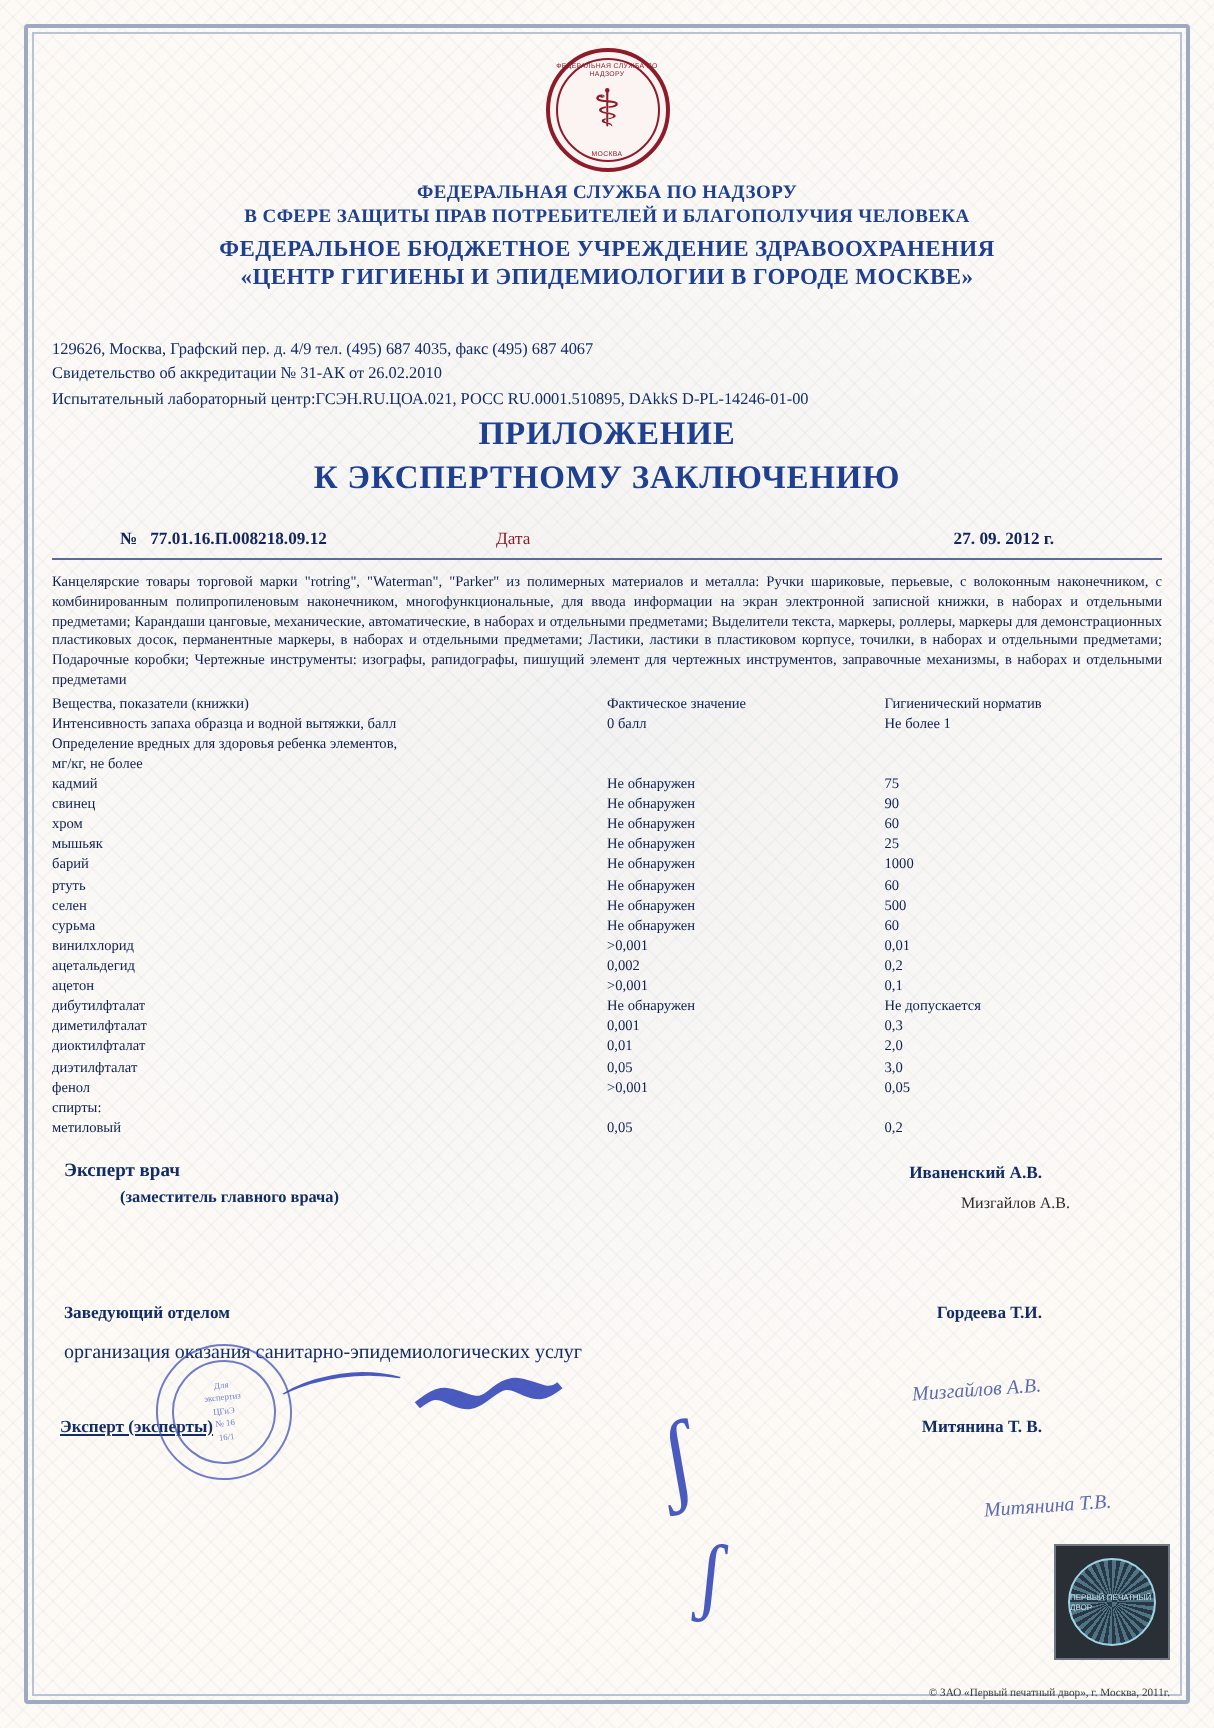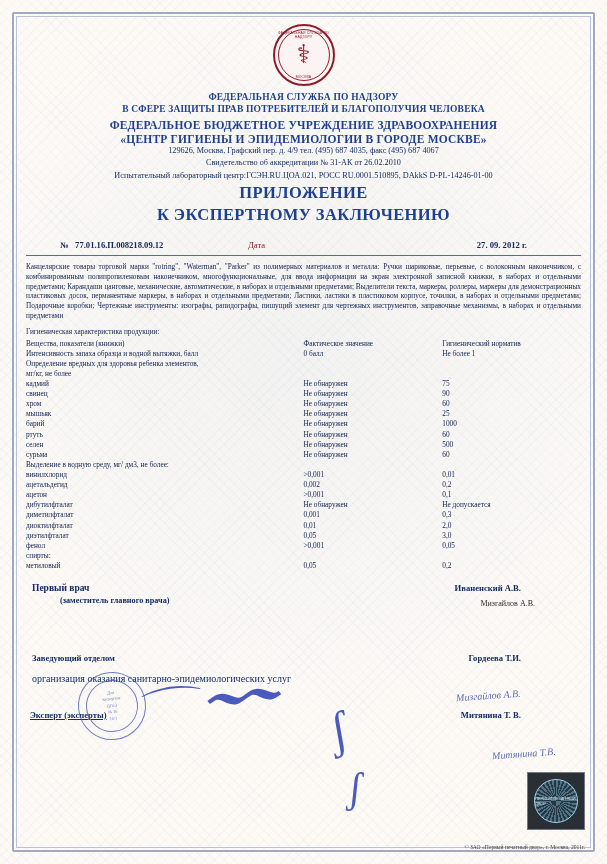--- a/index.html
+++ b/index.html
@@ -92,25 +92,25 @@
     text-align: center;
     color: #1f3f8f;
     font-weight: bold;
   }
   .hdr1 { font-size: 9.5px; margin-top: 6px; letter-spacing: .2px; }
   .hdr2 { font-size: 9.5px; margin-top: 2px; letter-spacing: .2px; }
   .hdr3 { font-size: 11.5px; margin-top: 5px; letter-spacing: .2px; }
   .hdr4 { font-size: 11.5px; margin-top: 2px; letter-spacing: .2px; }
 
   .hdr-sub {
-    text-align: center;
+    text-align: left;
     color: #132c64;
     font-weight: normal;
     font-size: 8.2px;
-    margin-top: 0;
+    margin-top: 24px;
     line-height: 1.5;
   }
 
   
   .title {
     text-align: center;
     color: #1f3f8f;
     font-weight: bold;
     font-size: 16.5px;
     letter-spacing: .4px;
@@ -366,21 +366,20 @@
         <span>№</span>
         &nbsp;&nbsp;<span>77.01.16.П.008218.09.12</span>
       </span>
       <span class="datelabel">Дата</span>
       <span class="date">27. 09. 2012 г.</span>
     </div>
     <div class="rule"></div>
 
     <div class="para">Канцелярские товары торговой марки "rotring", "Waterman",  "Parker" из полимерных материалов и металла: Ручки шариковые, перьевые, с волоконным наконечником, с комбинированным полипропиленовым  наконечником, многофункциональные, для ввода информации на экран электронной записной книжки, в наборах и отдельными предметами; Карандаши цанговые, механические, автоматические, в наборах и отдельными предметами; Выделители текста, маркеры, роллеры, маркеры для демонстрационных пластиковых досок, перманентные маркеры, в наборах и отдельными предметами; Ластики, ластики в пластиковом корпусе, точилки, в наборах и отдельными предметами; Подарочные коробки; Чертежные инструменты: изографы, рапидографы, пишущий элемент для чертежных инструментов, заправочные механизмы, в наборах и отдельными предметами</div>
 
-    <div class="para-hyg">Гигиеническая характеристика продукции:</div>
 
     <table class="spec">
       <tbody>
         <tr class="head">
           <td class="c1">Вещества, показатели (книжки)</td>
           <td class="c2">Фактическое значение</td>
           <td class="c3">Гигиенический норматив</td>
         </tr>
 
         <tr>
@@ -432,25 +431,20 @@
             <td class="c1 indent">селен</td>
             <td class="c2">Не обнаружен</td>
             <td class="c3">500</td>
           </tr>
         <tr>
             <td class="c1 indent">сурьма</td>
             <td class="c2">Не обнаружен</td>
             <td class="c3">60</td>
           </tr>
         <tr>
-            <td class="c1">Выделение в водную среду, мг/ дм3, не более:</td>
-            <td class="c2"></td>
-            <td class="c3"></td>
-          </tr>
-        <tr>
             <td class="c1 indent">винилхлорид</td>
             <td class="c2">&gt;0,001</td>
             <td class="c3">0,01</td>
           </tr>
         <tr>
             <td class="c1 indent">ацетальдегид</td>
             <td class="c2">0,002</td>
             <td class="c3">0,2</td>
           </tr>
         <tr>
@@ -491,21 +485,21 @@
         <tr>
             <td class="c1 indent">метиловый</td>
             <td class="c2">0,05</td>
             <td class="c3">0,2</td>
           </tr>
       </tbody>
     </table>
 
     <div class="sig">
       <div class="sig-row">
-        <span class="sig-left">Первый врач</span>
+        <span class="sig-left">Эксперт врач</span>
         <span class="sig-left-sub">(заместитель главного врача)</span>
         <span class="sig-right">Иваненский А.В.</span>
         <span class="sig-right2">Мизгайлов А.В.</span>
       </div>
 
       <div class="dept">
         <span class="l">Заведующий отделом</span>
         <span class="r">Гордеева Т.И.</span>
       </div>
       <div class="dept-sub">организация оказания санитарно-эпидемиологических услуг</div>

